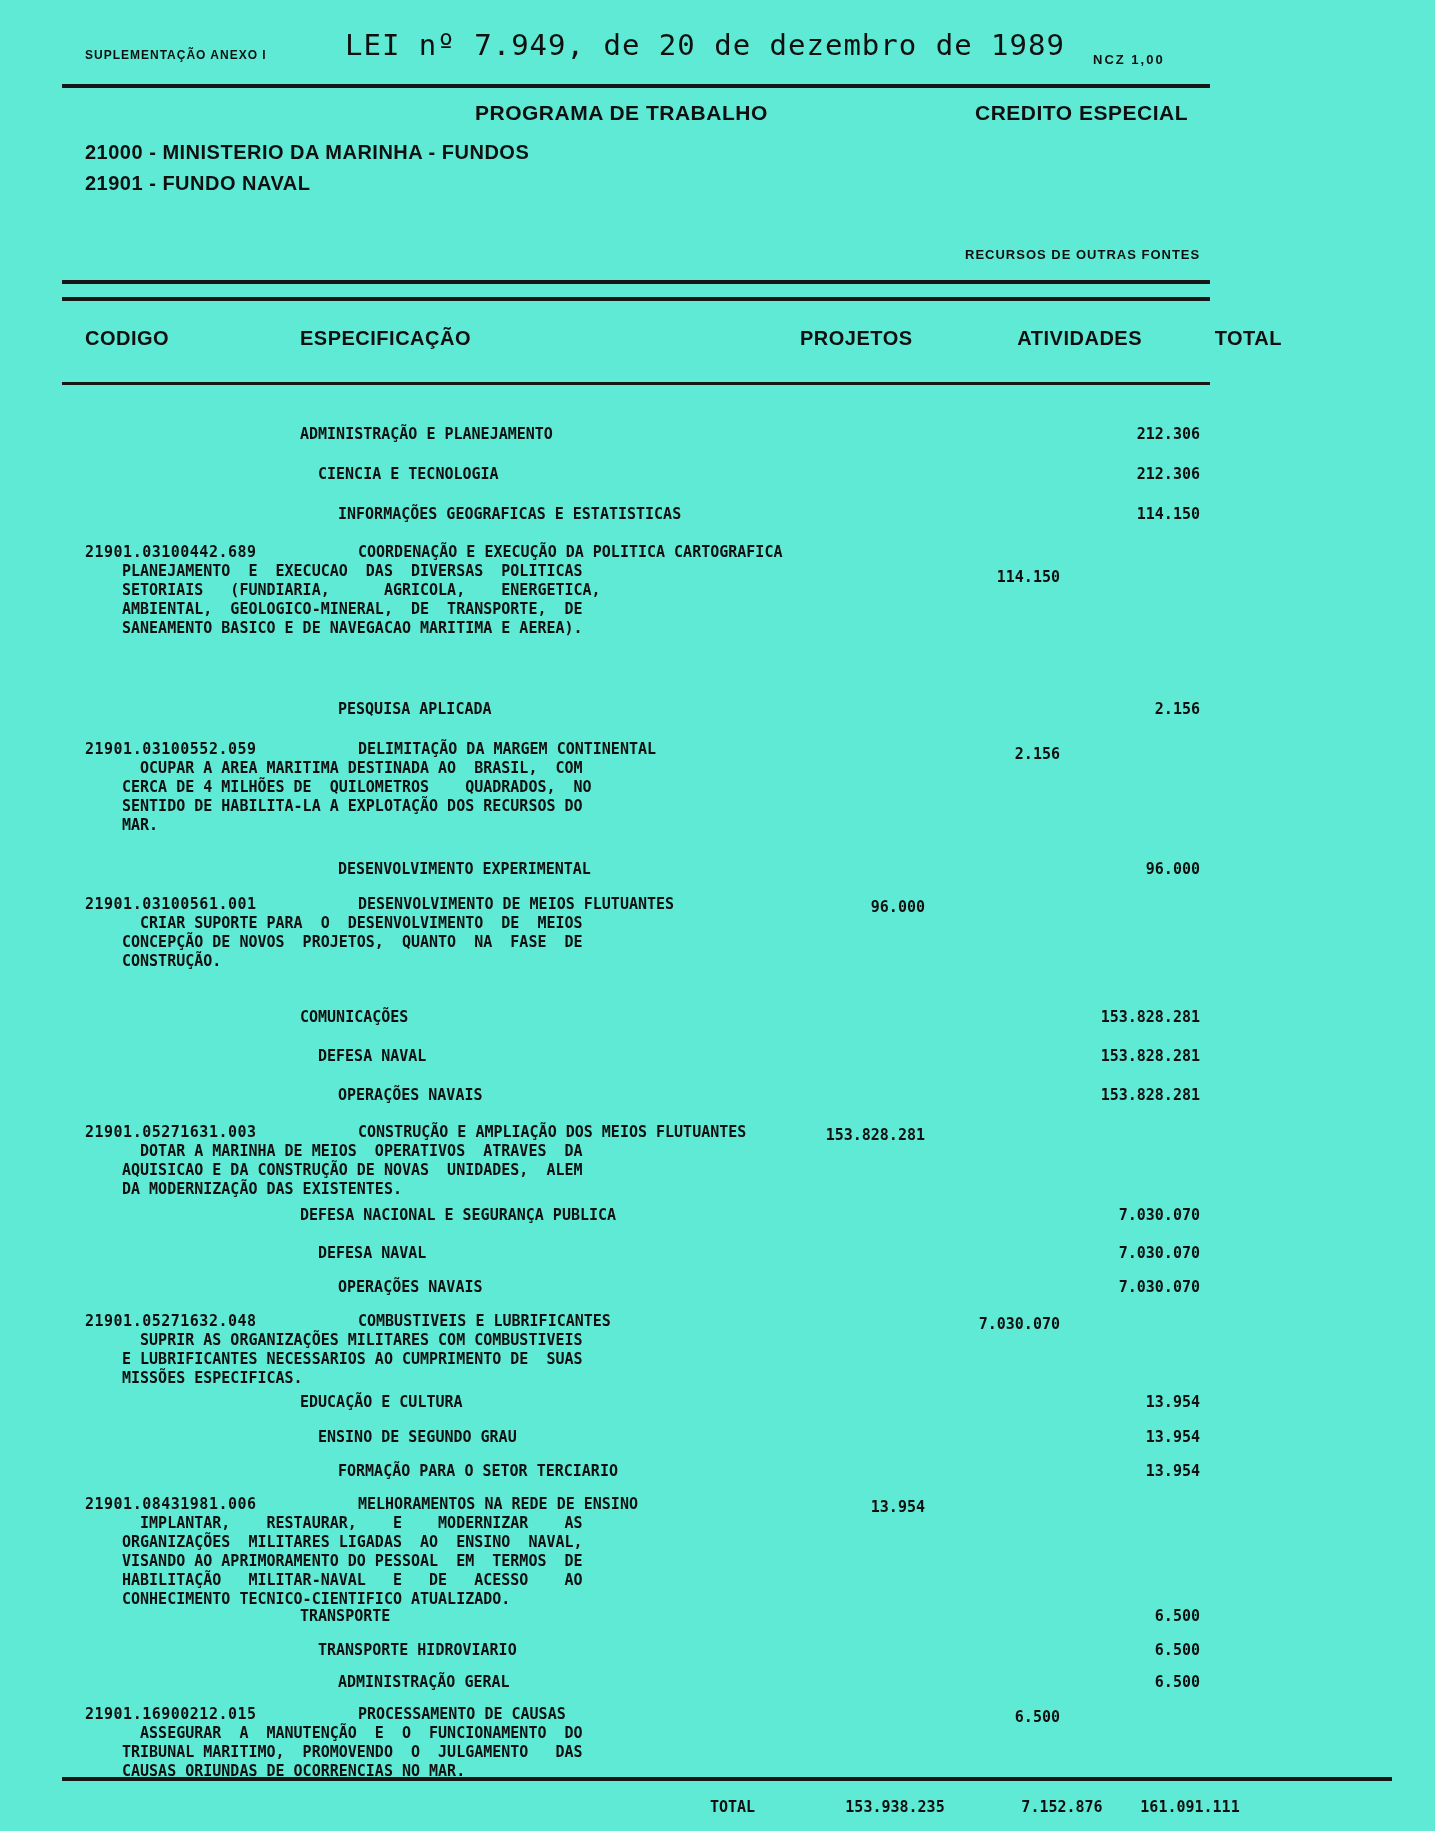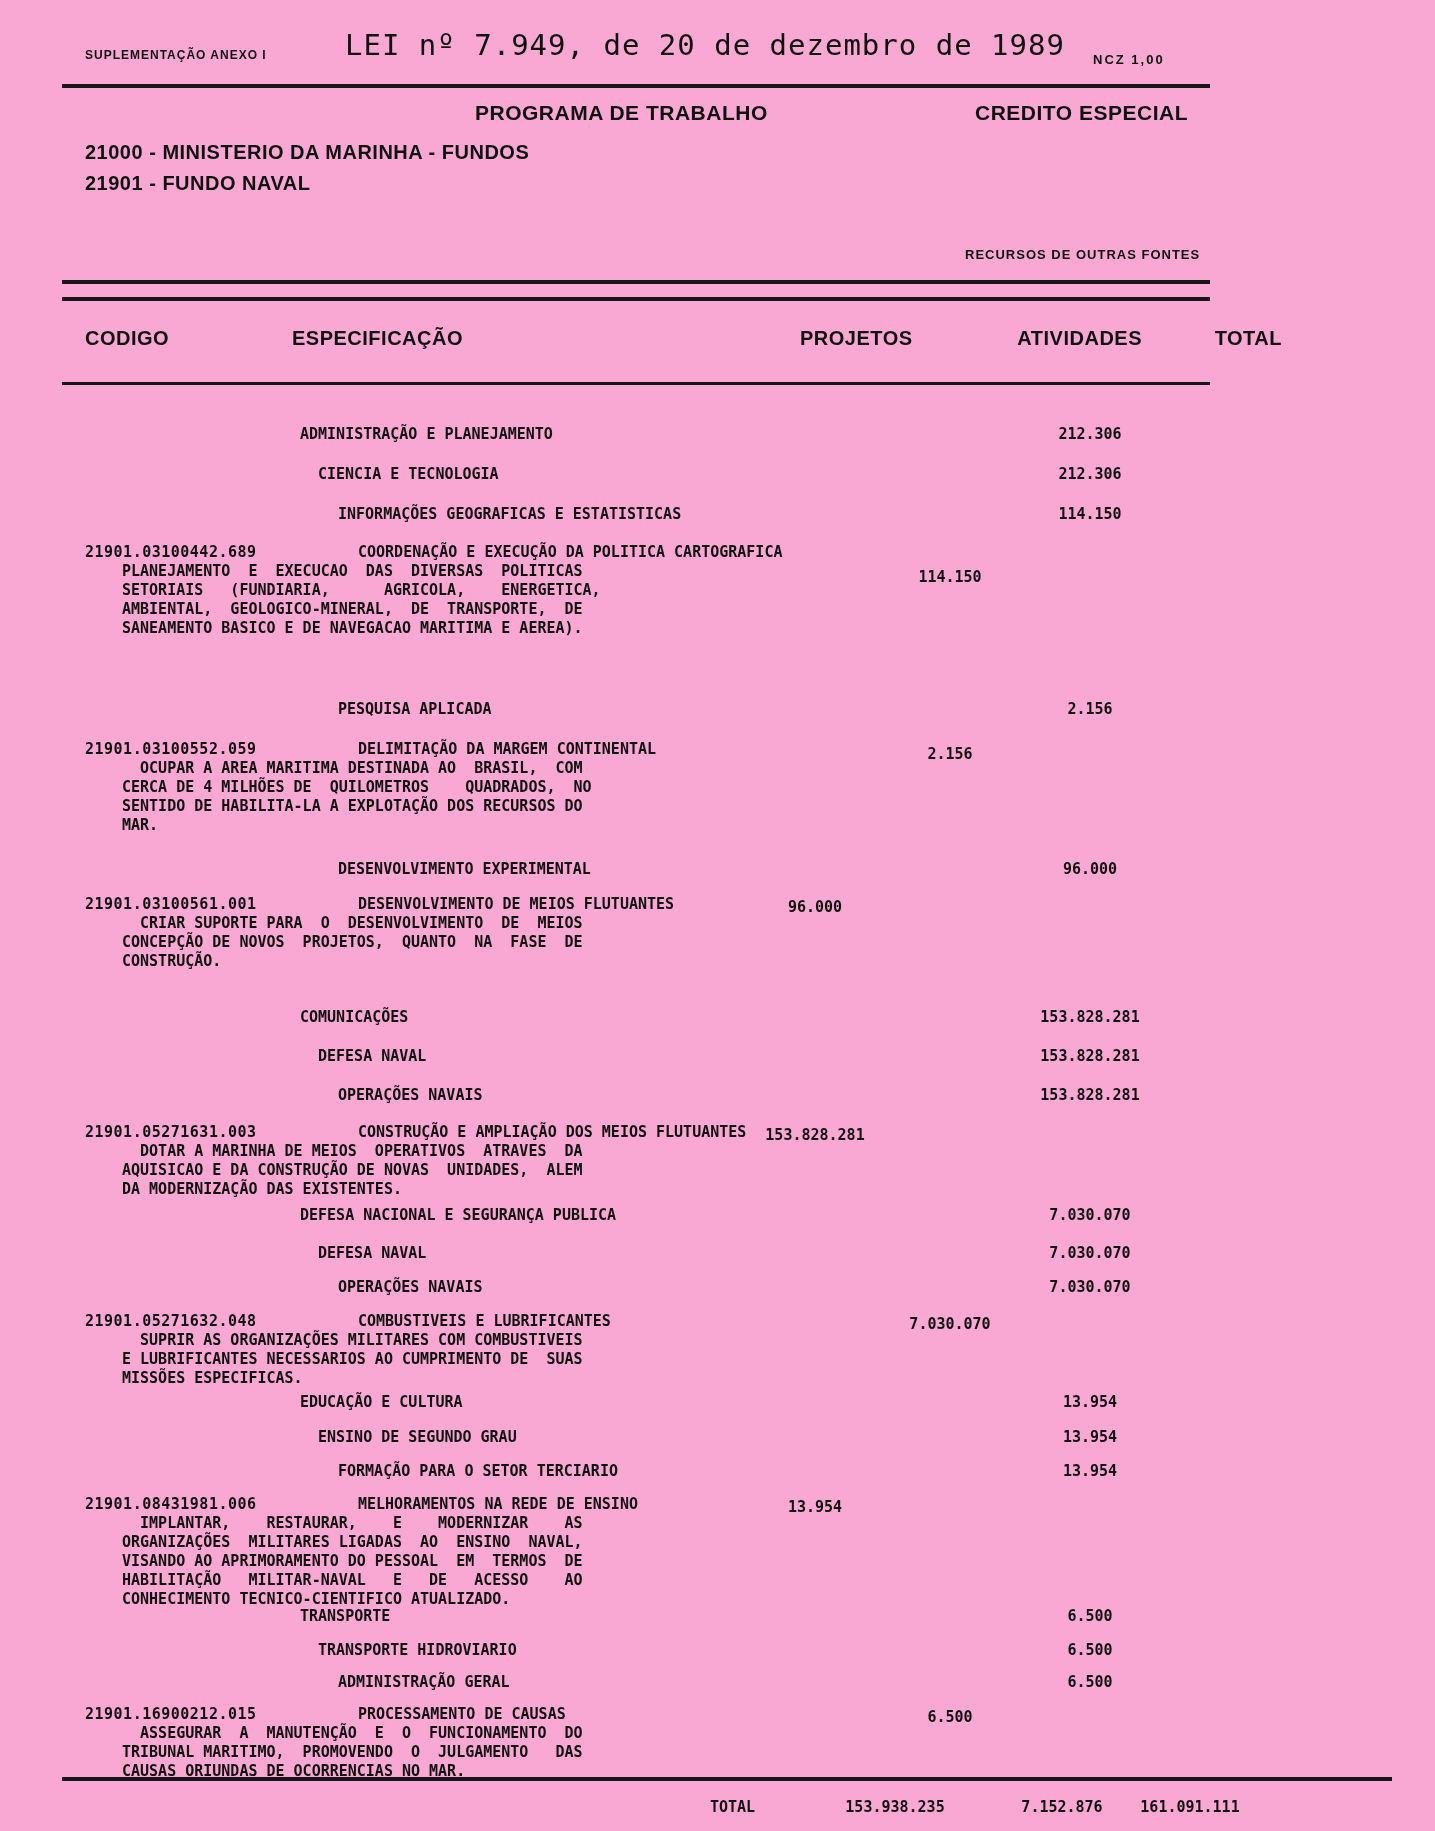--- a/index.html
+++ b/index.html
@@ -1,19 +1,19 @@
 <!DOCTYPE html>
 <html><head>
 <meta charset="utf-8">
 <style>
   html,body{margin:0;padding:0;background:#e8e8e8;}
   .sheet{
     position:relative;
     width:1435px;height:1831px;
-    background:#f9a8d4;
+    background:#5eead4;
     color:#101010;
     overflow:hidden;
     font-family:"DejaVu Sans Mono", monospace;
   }
   .abs{position:absolute;}
   .sans{font-family:"Liberation Sans", sans-serif;font-weight:700;}
   .rule{position:absolute;background:#161616;}
   
   .annex{left:85px;top:48px;font-size:12px;letter-spacing:1px;}
   .law{left:345px;top:28px;font-size:29px;font-weight:400;letter-spacing:1px;font-family:"DejaVu Sans Mono",monospace;}
@@ -26,21 +26,21 @@
   .colhead{top:327px;font-size:20px;letter-spacing:0.5px;}
   
   .row{position:absolute;left:85px;width:1115px;font-size:15px;line-height:19px;font-weight:700;}
   .lvl1{padding-left:215px;}
   .lvl2{padding-left:233px;}
   .lvl3{padding-left:253px;}
   .item{padding-left:273px;}
   .t2{padding-left:22px;}
   .desc{padding-left:37px;white-space:pre;font-size:15px;}
   .code{position:absolute;left:0;top:0;letter-spacing:0.5px;}
-  .val{position:absolute;top:0;width:220px;text-align:center;}
+  .val{position:absolute;top:0;width:220px;text-align:right;}
   .val.proj{left:620px;}
   .val.ativ{left:755px;}
   .val.total{left:895px;}
   .val.dn{top:25px;}
   
   .footrow{position:absolute;top:1798px;left:0;width:1435px;font-size:15px;font-weight:700;}
   .fval{position:absolute;top:0;width:200px;text-align:center;}
 </style>
 </head>
 <body>
@@ -53,21 +53,21 @@
   <div class="rule" style="left:62px;top:84px;width:1148px;height:4px;"></div>
   <div class="abs sans program">PROGRAMA DE TRABALHO</div>
   <div class="abs sans credit">CREDITO ESPECIAL</div>
   <div class="abs sans agency" style="top:141px;">21000 - MINISTERIO DA MARINHA - FUNDOS</div>
   <div class="abs sans agency" style="top:172px;">21901 - FUNDO NAVAL</div>
   <div class="abs sans resources">RECURSOS DE OUTRAS FONTES</div>
   <div class="rule" style="left:62px;top:280px;width:1148px;height:4px;"></div>
   <div class="rule" style="left:62px;top:297px;width:1148px;height:4px;"></div>
 
   <div class="abs sans colhead" style="left:85px;">CODIGO</div>
-  <div class="abs sans colhead" style="left:292px;">ESPECIFICAÇÃO</div>
+  <div class="abs sans colhead" style="left:300px;">ESPECIFICAÇÃO</div>
   <div class="abs sans colhead" style="left:800px;width:190px;text-align:left;">PROJETOS</div>
   <div class="abs sans colhead" style="left:942px;width:200px;text-align:right;">ATIVIDADES</div>
   <div class="abs sans colhead" style="left:1082px;width:200px;text-align:right;">TOTAL</div>
   <div class="rule" style="left:62px;top:382px;width:1148px;height:3px;"></div>
 
   <div class="row" style="top:425px;">
     <div class="lvl1">ADMINISTRAÇÃO E PLANEJAMENTO</div>
     <span class="val total">212.306</span>
   </div>
   <div class="row" style="top:465px;">

